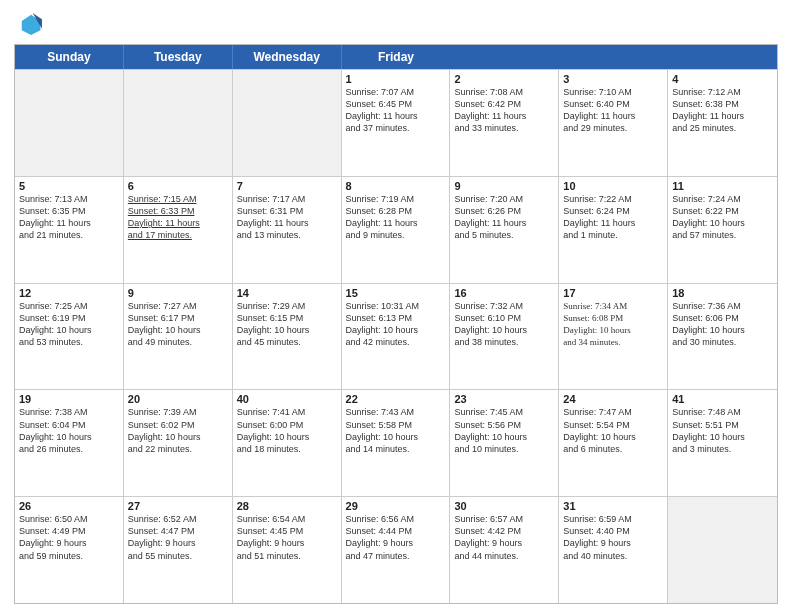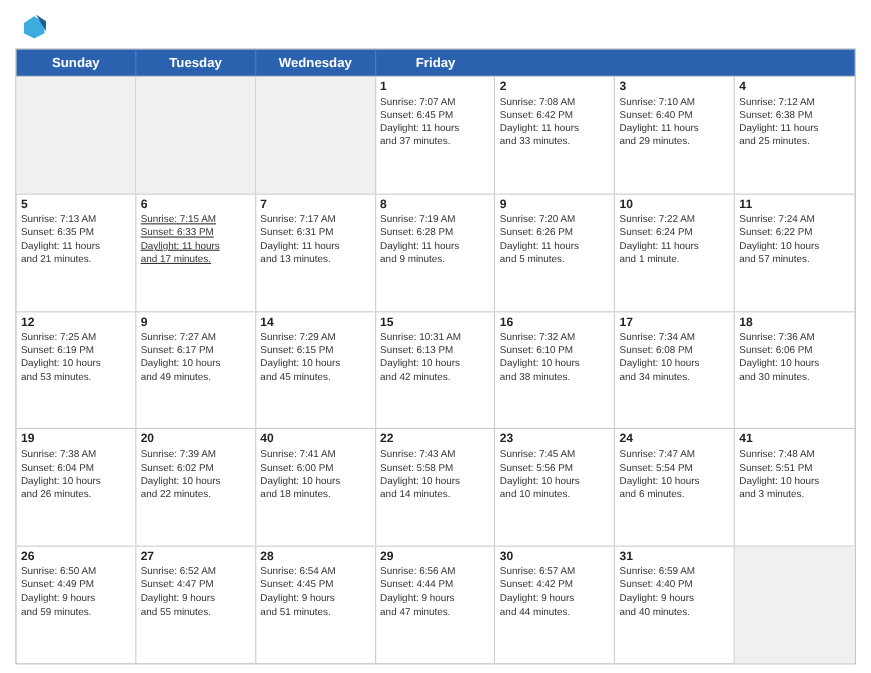--- a/index.html
+++ b/index.html
@@ -246,21 +246,21 @@
           </div>
           <div class="cal-cell">
             <div class="day-num">16</div>
             <div class="cell-text" style="white-space: pre-line;">Sunrise: 7:32 AM
 Sunset: 6:10 PM
 Daylight: 10 hours
 and 38 minutes.</div>
           </div>
           <div class="cal-cell">
             <div class="day-num">17</div>
-            <div class="cell-text" style="white-space: pre-line;">Sunrise: 7:34 AM
+            <div class="cell-text" style="white-space: pre-line; font-family: Liberation Serif, serif;">Sunrise: 7:34 AM
 Sunset: 6:08 PM
 Daylight: 10 hours
 and 34 minutes.</div>
           </div>
           <div class="cal-cell">
             <div class="day-num">18</div>
             <div class="cell-text" style="white-space: pre-line;">Sunrise: 7:36 AM
 Sunset: 6:06 PM
 Daylight: 10 hours
 and 30 minutes.</div>

